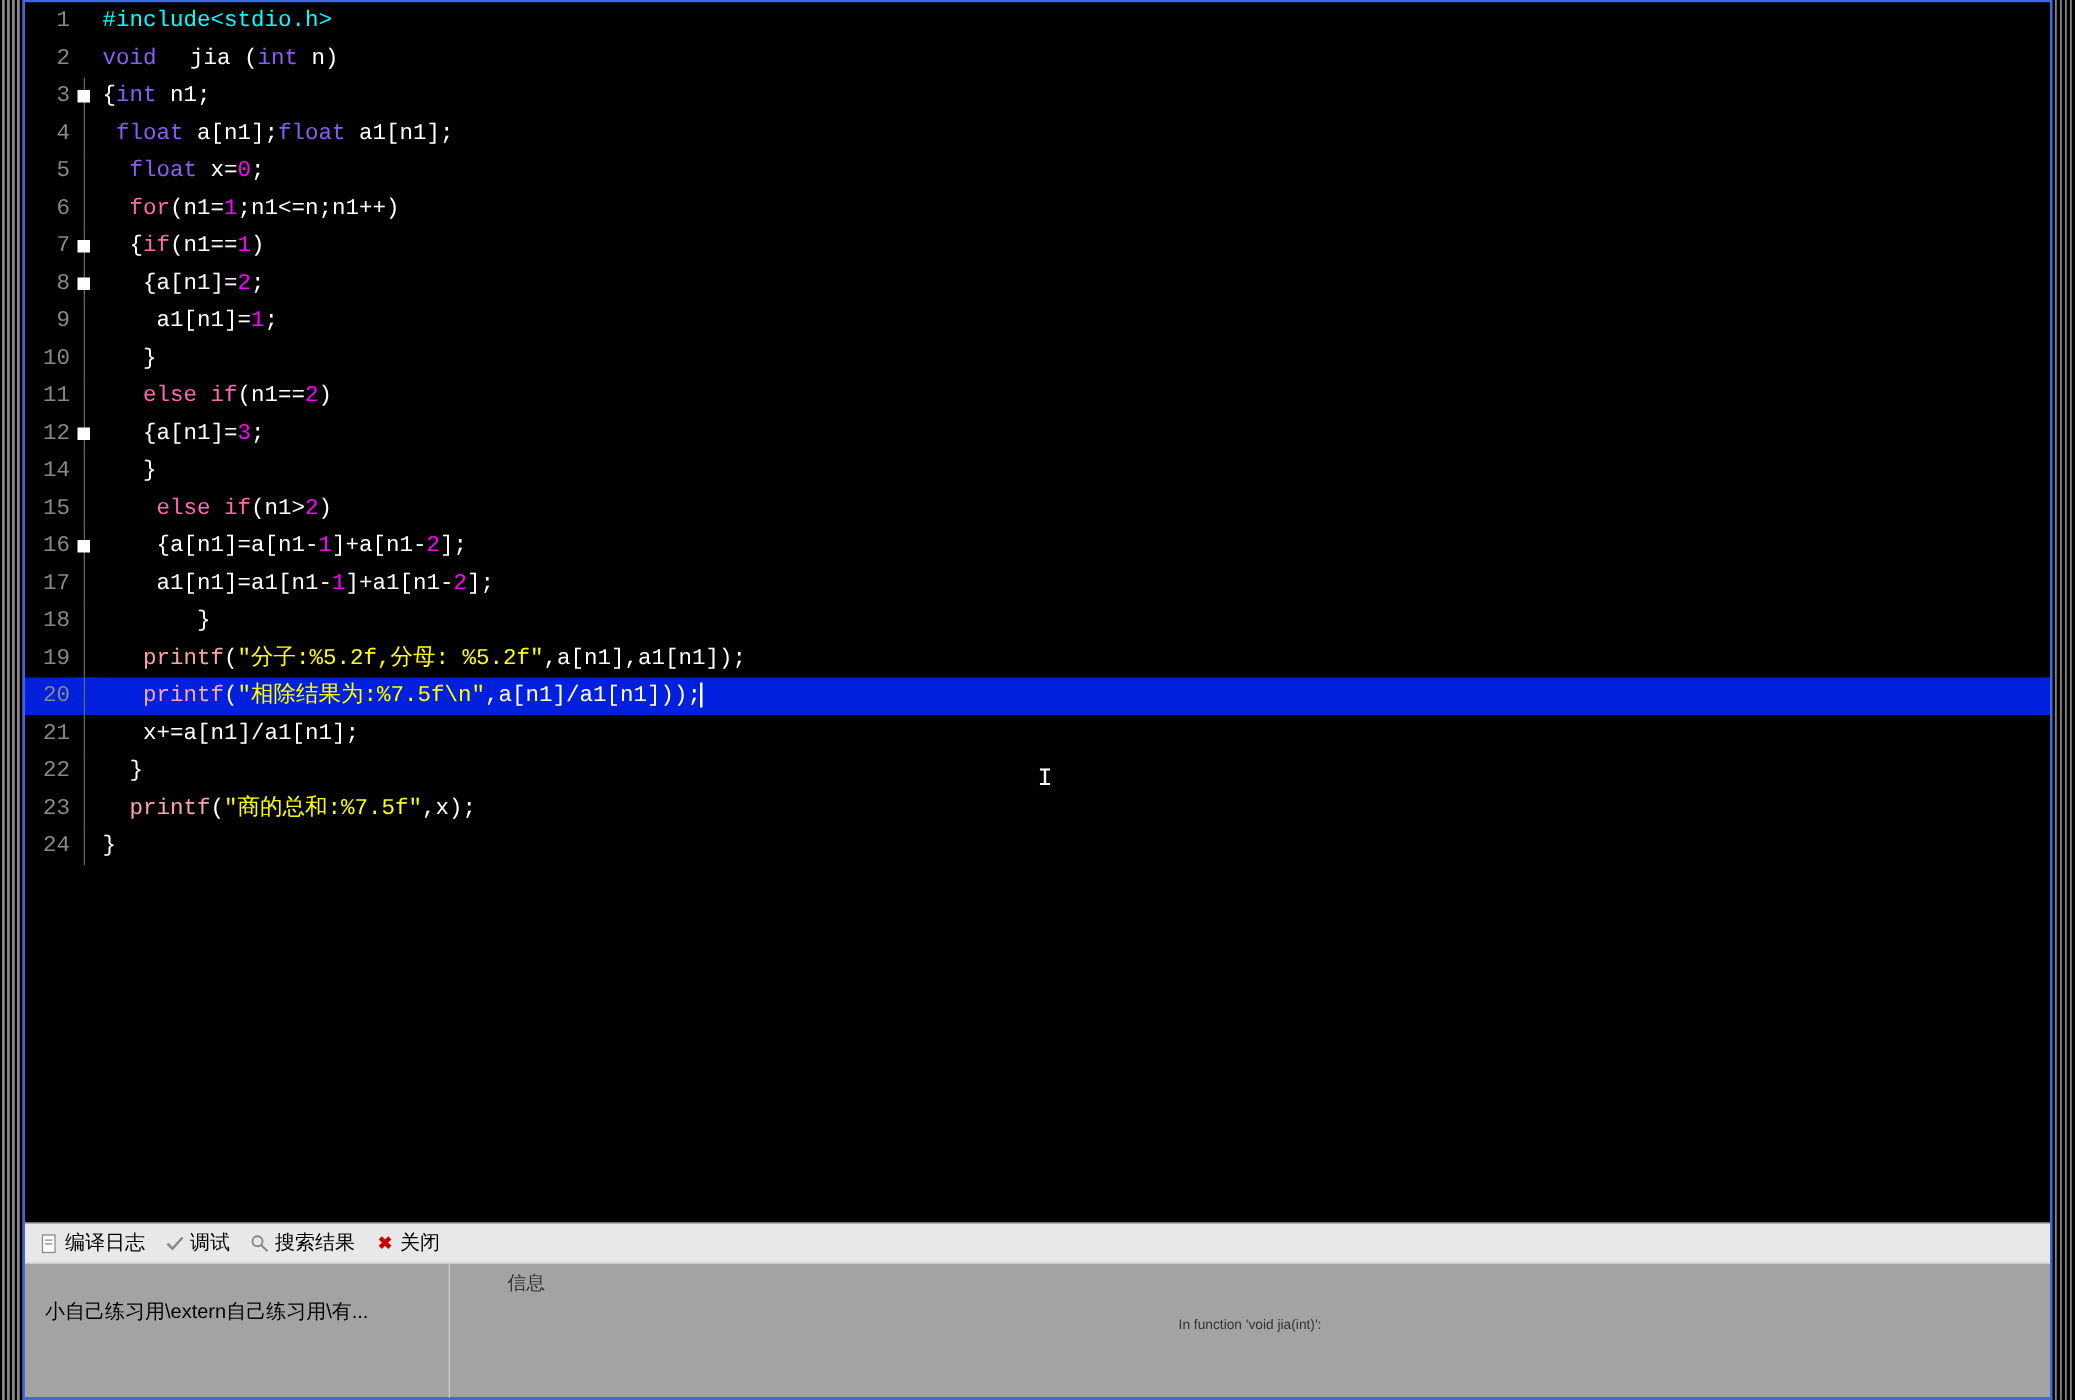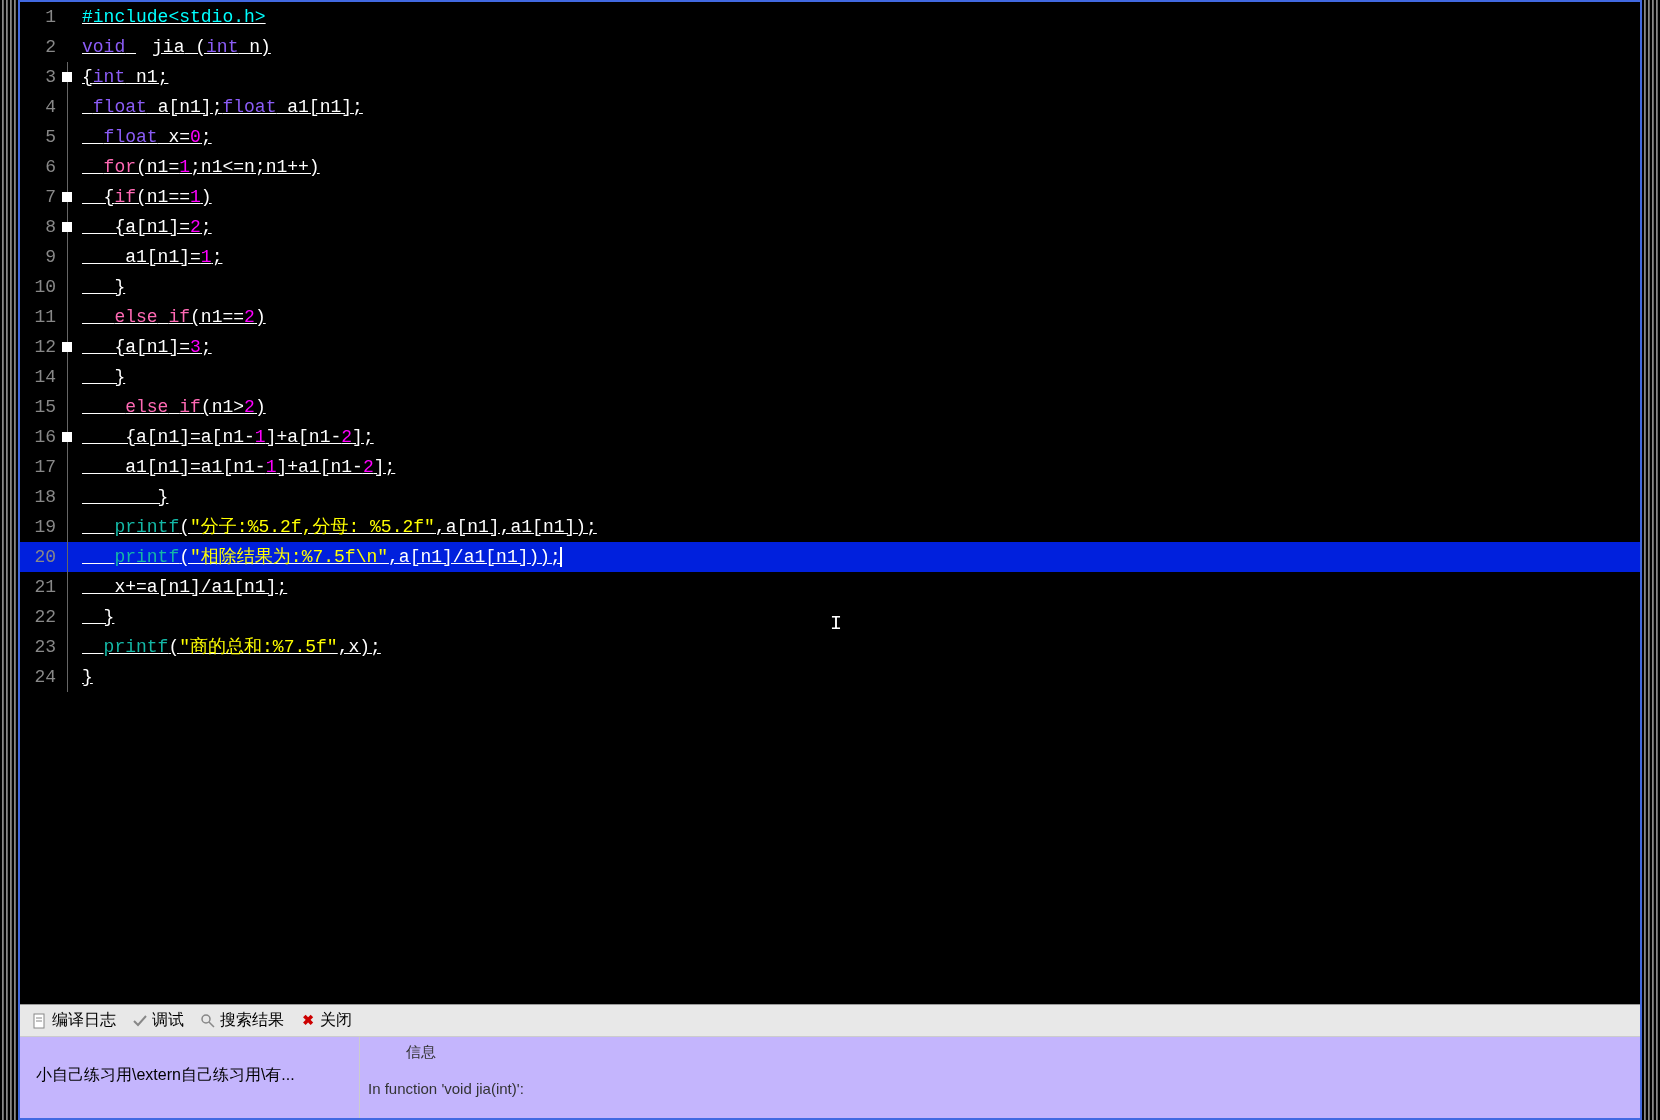--- a/index.html
+++ b/index.html
@@ -58,32 +58,31 @@
       left: 7px;
       top: 0;
       bottom: 0;
       width: 1px;
       background: #666;
     }
     .code-content {
       white-space: pre;
       flex: 1;
       padding-left: 4px;
-      text-decoration: underline;
     }
     .line.current {
       background: #0020dd;
     }
     .line.current .fold-gutter {
       background: #0020dd;
     }
     .kw-preproc { color: #00ffff; }
     .kw-type { color: #8b5cf6; }
     .kw-control { color: #ff69b4; }
-    .kw-func { color: #14b8a6; }
+    .kw-func { color: #fca5a5; }
     .identifier { color: #fff; margin-left: 16px; }
     .number { color: #ff00ff; }
     .string { color: #ffff00; }
     .cursor {
       display: inline-block;
       width: 2px;
       height: 20px;
       background: #fff;
       vertical-align: middle;
       margin-left: -1px;
@@ -94,22 +93,22 @@
       left: 810px;
       top: 610px;
       color: #fff;
       font-size: 20px;
     }
     .bottom-panel {
       position: absolute;
       bottom: 0;
       left: 0;
       right: 0;
-      height: 114px;
-      background: #c4b5fd;
+      height: 140px;
+      background: #a3a3a3;
       border-top: 1px solid #999;
       color: #000;
       font-family: "Microsoft YaHei", sans-serif;
       font-size: 16px;
     }
     .tab-bar {
       height: 32px;
       background: #e8e8e8;
       display: flex;
       align-items: center;
@@ -154,22 +153,23 @@
       padding: 4px 8px;
     }
     .info-header {
       color: #333;
       font-size: 15px;
       padding: 2px 0;
       margin-left: 38px;
     }
     .info-row {
       color: #333;
-      font-size: 15px;
+      font-size: 11px;
       padding-top: 16px;
+      text-align: center;
     }
     .scrollbar-pattern {
       position: absolute;
       top: 0;
       bottom: 0;
       width: 18px;
       background: repeating-linear-gradient(90deg, #000 0px, #000 2px, #888 2px, #888 3px, #666 3px, #666 4px);
     }
     .scrollbar-left { left: 0; }
     .scrollbar-right { right: 0; }

